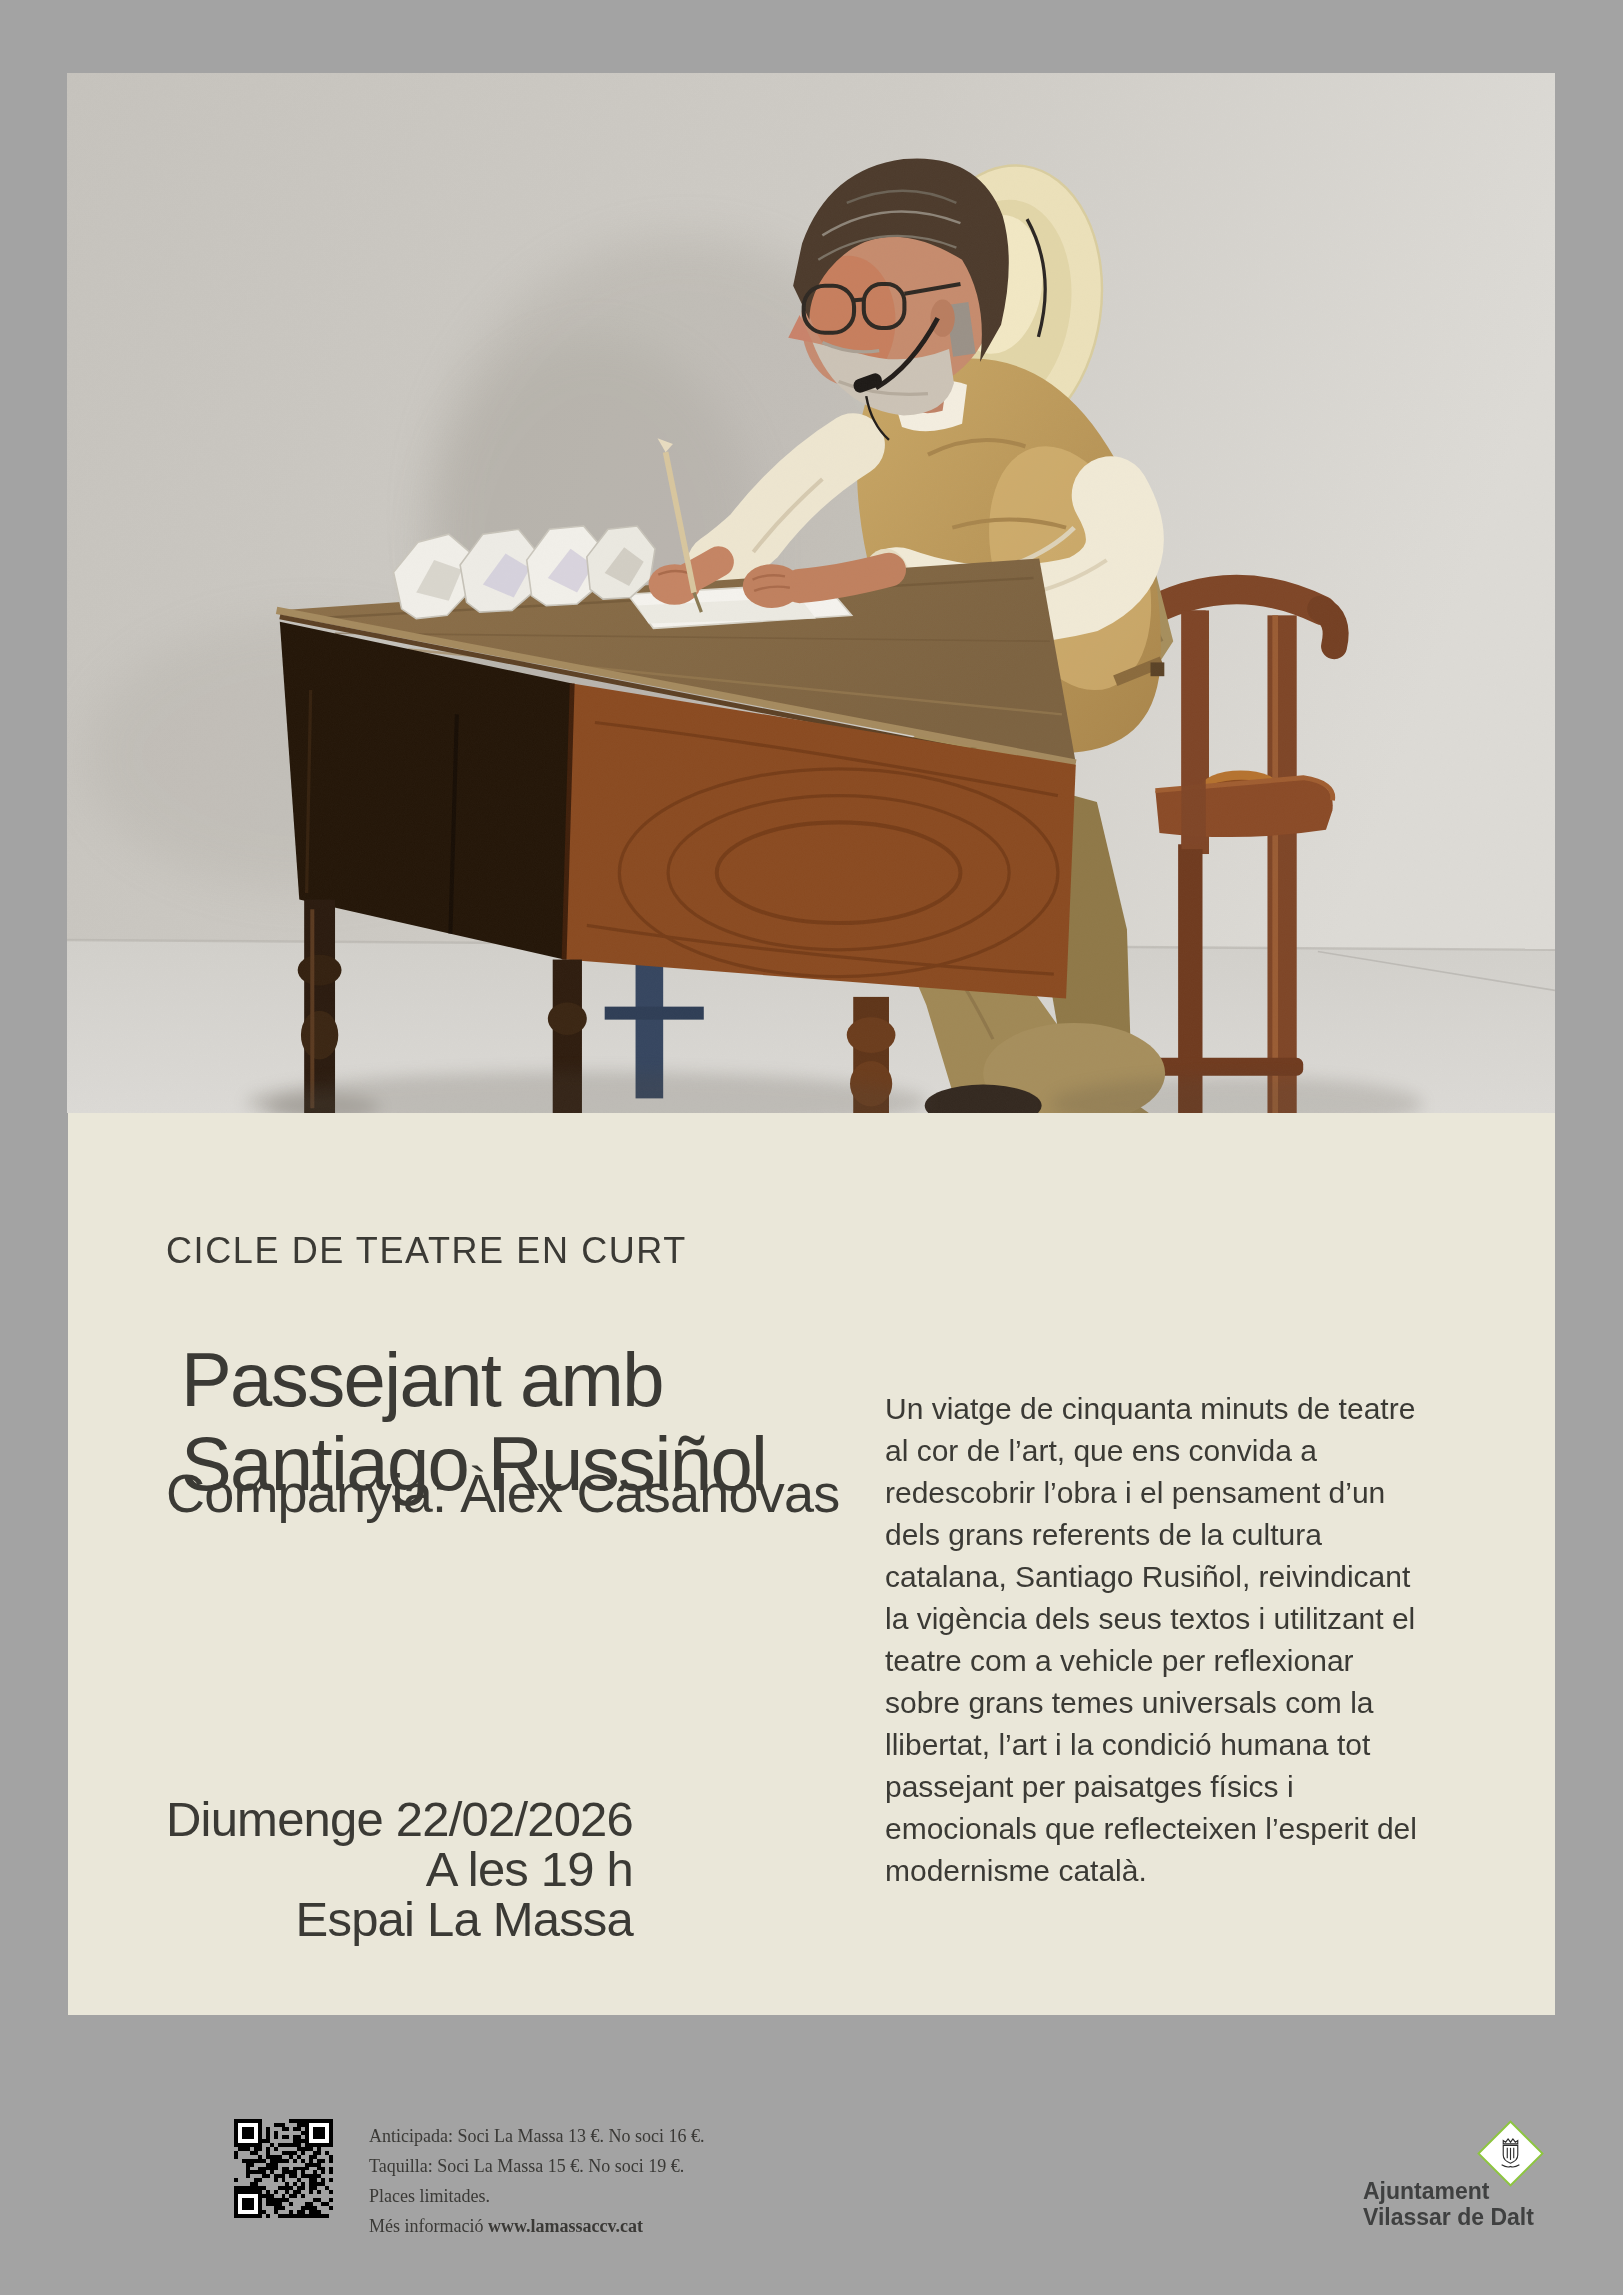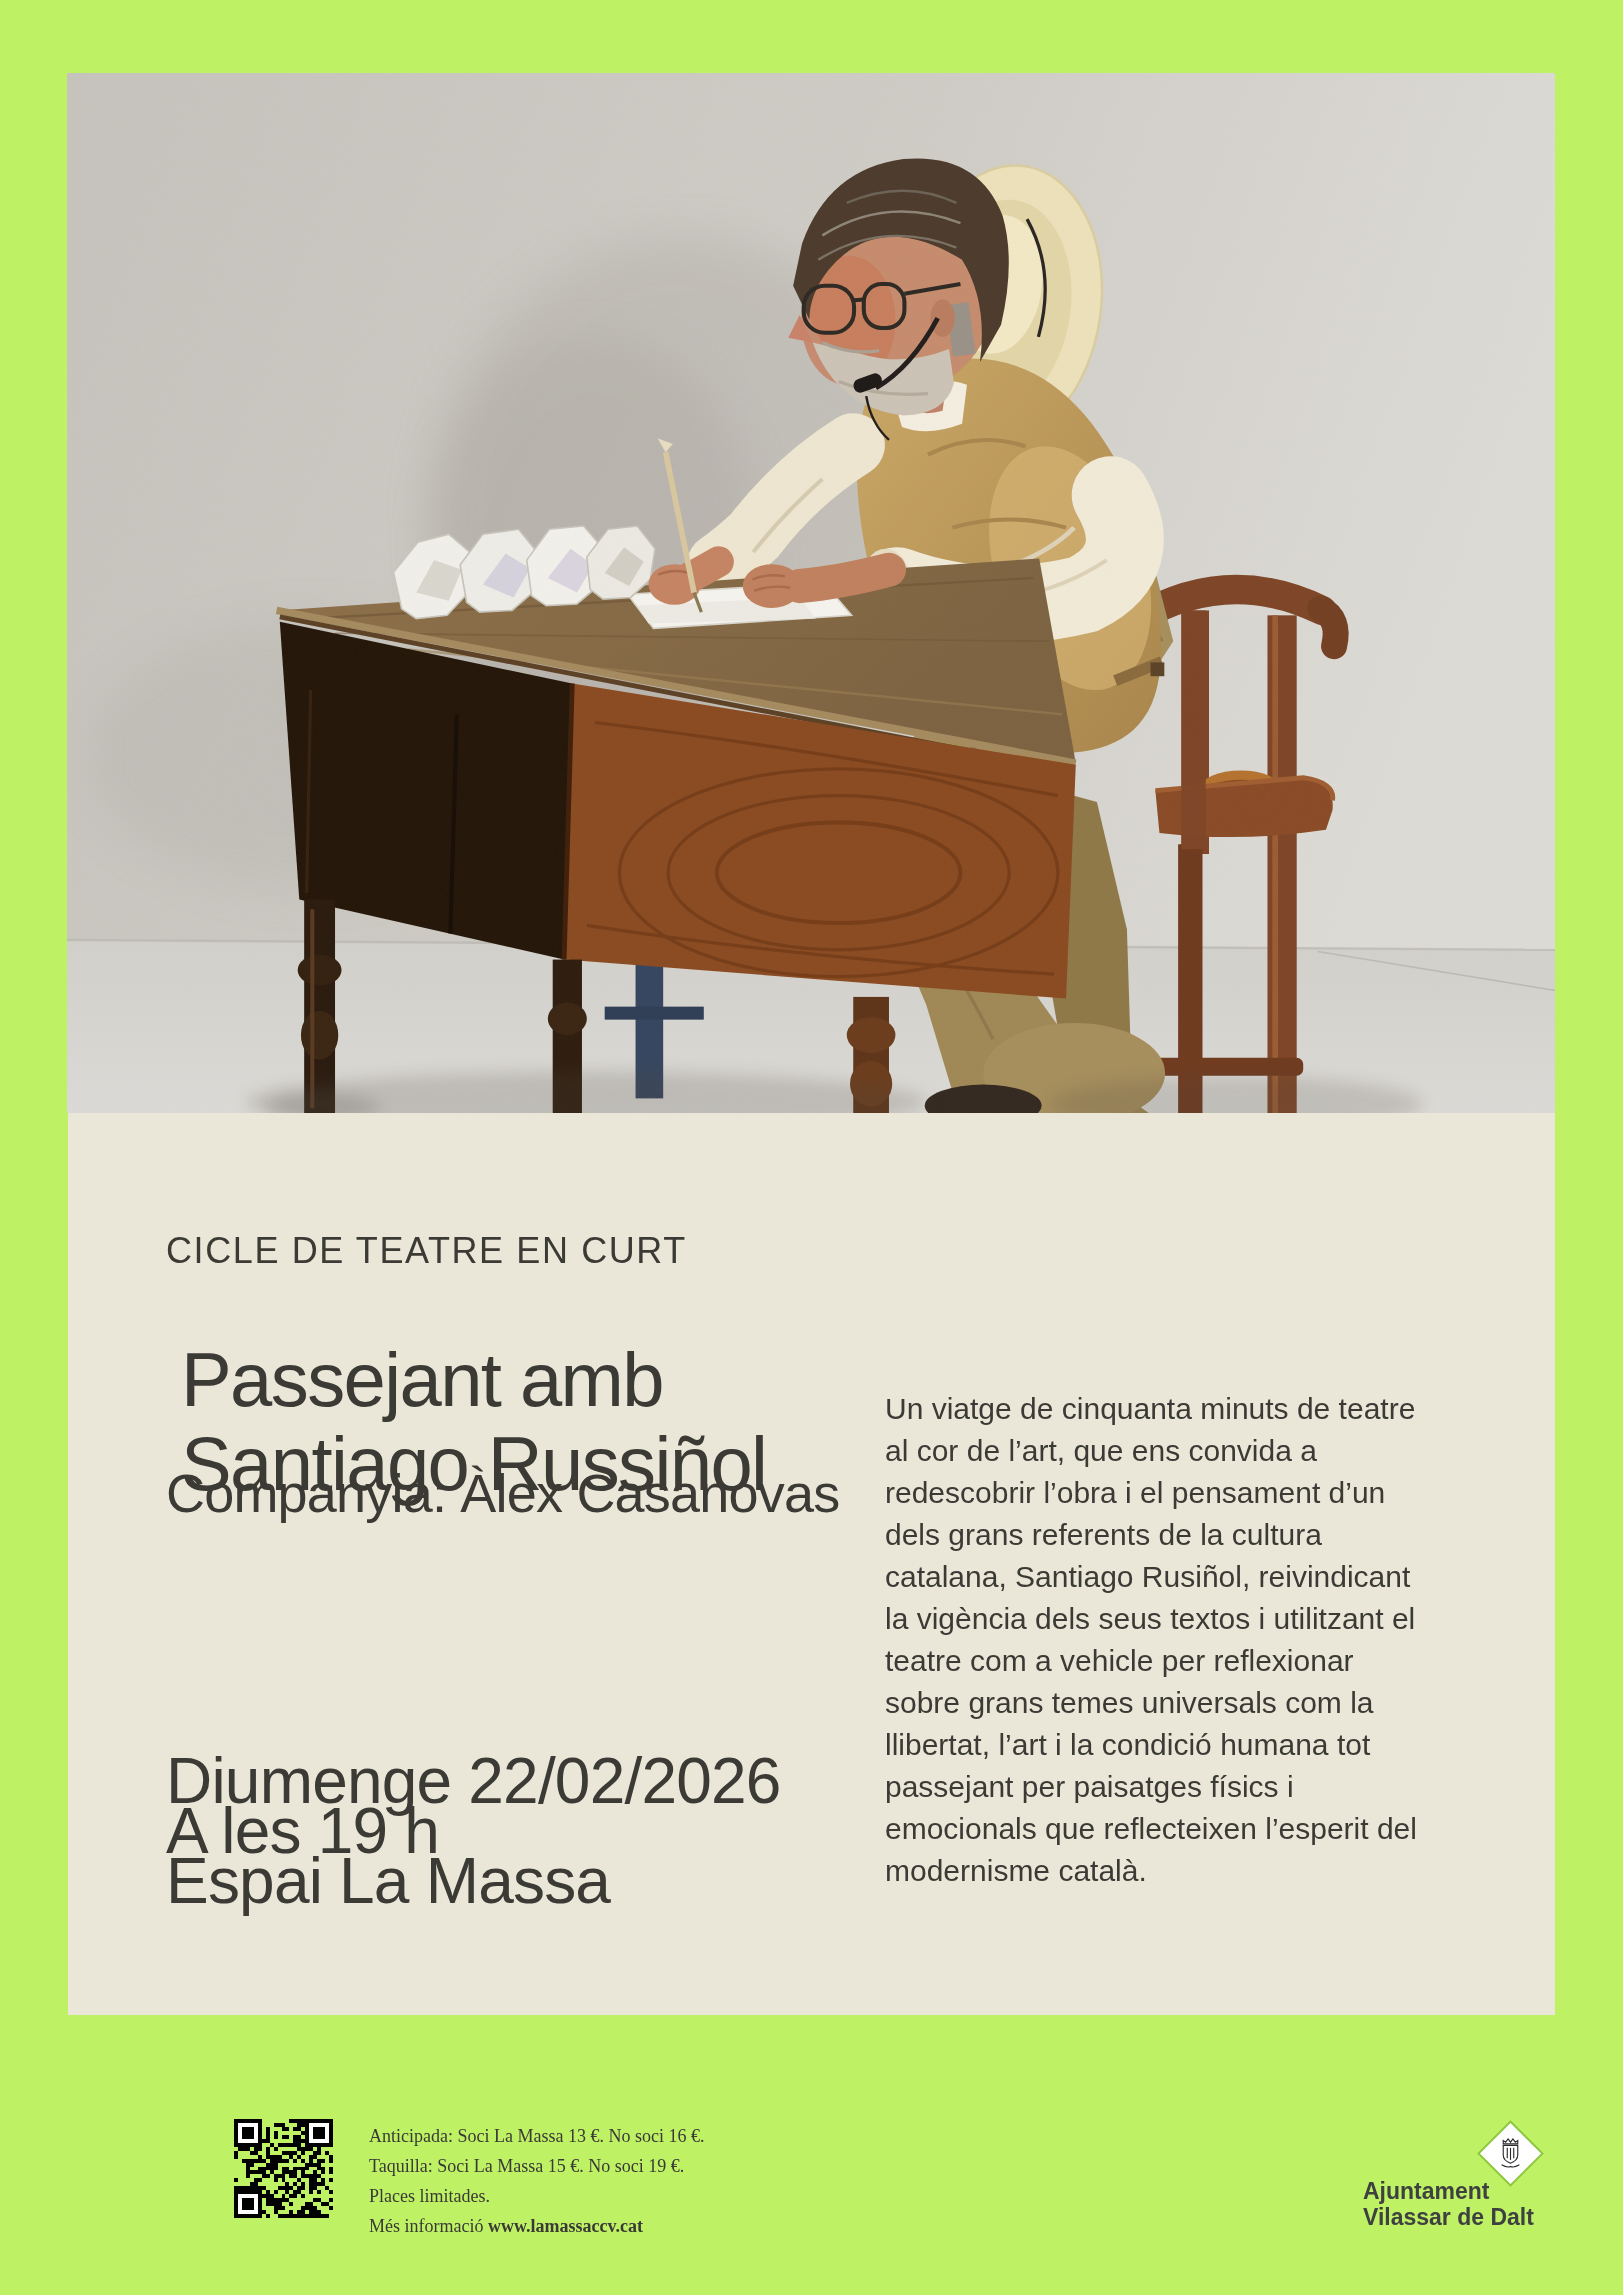--- a/index.html
+++ b/index.html
@@ -1,30 +1,30 @@
 <!DOCTYPE html>
 <html style="font-size:13px"><head>
 <meta charset="utf-8">
 <style>
   html,body{margin:0;padding:0;background:#ffffff;}
-  .page{position:relative;width:1624px;height:2295px;background:#bef264;overflow:hidden;
+  .page{position:relative;width:1624px;height:2295px;background:#a3a3a3;overflow:hidden;
         font-family:"Liberation Sans",sans-serif;color:#3B3A35;}
   
   .photo{position:absolute;left:67px;top:73px;width:1488px;height:1040px;overflow:hidden;}
   .photo svg{display:block;width:100%;height:100%;}
   
   .info-panel{position:absolute;left:68px;top:1113px;width:1487px;height:902px;background:#EAE7D9;}
   .kicker{position:absolute;left:166px;top:1230px;font-size:36px;letter-spacing:1.6px;
           font-weight:400;color:#3B3A35;white-space:nowrap;}
   .title{position:absolute;left:165px;top:1322px;font-size:76px;line-height:84px;
          letter-spacing:-1.6px;font-weight:400;color:#3B3A35;white-space:pre-line;}
   .company{position:absolute;left:166px;top:1455px;font-size:54px;font-weight:400;
            letter-spacing:-0.8px;color:#3B3A35;white-space:nowrap;margin-top:7px;}
-  .when{position:absolute;left:166px;top:1756px;font-size:64px;line-height:50px;
-        letter-spacing:-0.8px;color:#3B3A35;white-space:pre-line;}
+  .when{position:absolute;left:166px;top:1794px;font-size:49px;line-height:50px;
+        letter-spacing:-0.8px;color:#3B3A35;white-space:pre-line;text-align:right;}
   .col-right{position:absolute;left:885px;top:0;width:624px;color:#3B3A35;
              font-size:30px;line-height:42px;white-space:pre-line;}
   .para1{top:1224px;}
   .para2{top:1388px;}
   
   .lamassa{position:absolute;left:85px;top:2069px;width:109px;height:167px;color:#701D47;}
   .lamassa .arc{position:absolute;left:0;top:0;width:109px;height:52px;}
   .lm-l1{position:absolute;left:0;top:67px;font-size:21px;font-weight:bold;letter-spacing:0.4px;white-space:nowrap;}
   .lm-l2{position:absolute;left:0;top:89px;font-size:19px;font-weight:bold;letter-spacing:0.4px;white-space:nowrap;}
   .lm-l3{position:absolute;left:0;top:112px;font-size:19.5px;font-weight:bold;letter-spacing:1.6px;white-space:nowrap;}

